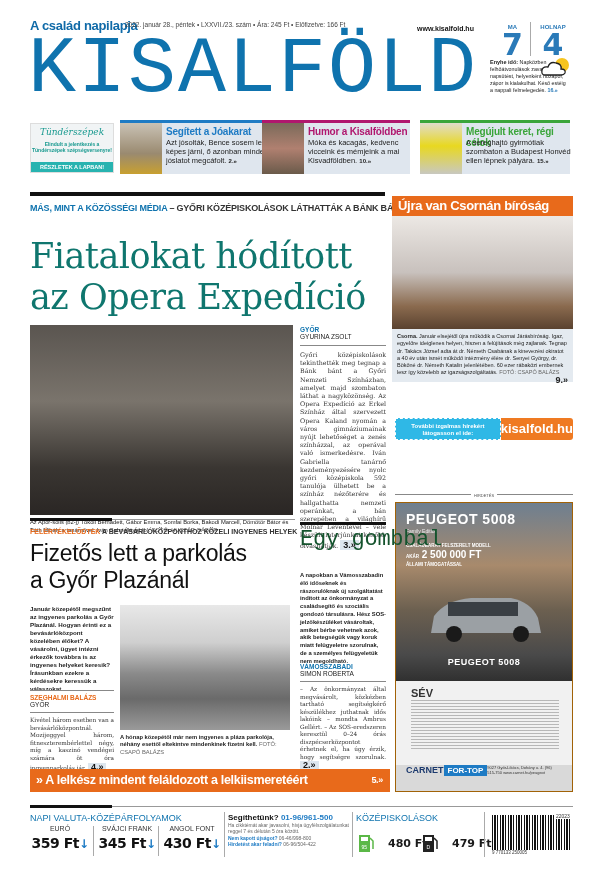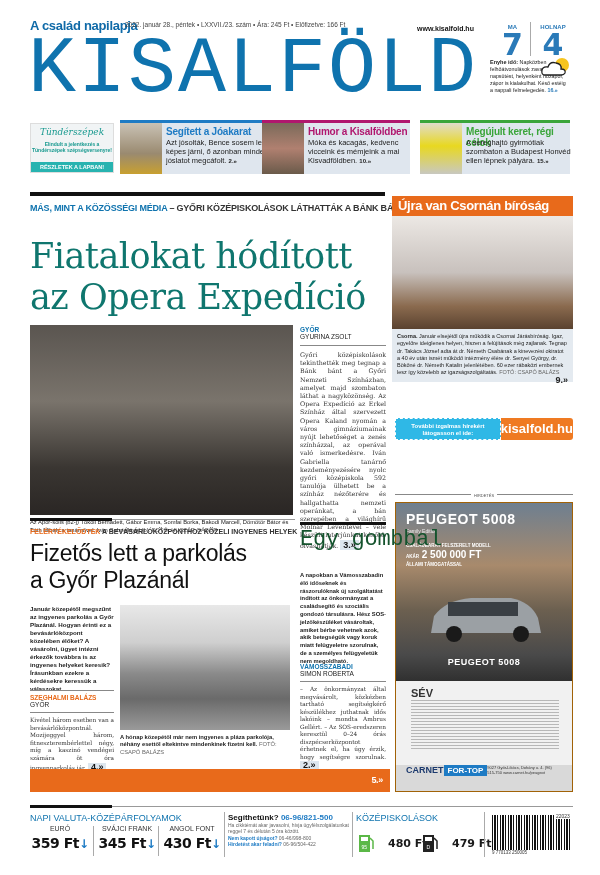--- a/index.html
+++ b/index.html
@@ -206,20 +206,21 @@
 </div>
 <div class="abs lead3">A napokban a Vámosszabadin élő időseknek és rászorulóknak új szolgáltatást indított az önkormányzat a családsegítő és szociális gondozó társulásra. Hész SOS-jelzőkészüléket vásároltak, amiket bérbe vehetnek azok, akik betegségük vagy koruk miatt felügyeletre szorulnak, de a személyes felügyeletük nem megoldható.</div>
 <div class="abs" style="left:300px;top:663px;width:86px">
   <div class="byline-loc">VÁMOSSZABADI</div>
   <div class="byline-name">SIMON ROBERTA</div>
   <div class="hr-thin" style="margin:4px 0"></div>
   <div class="body-serif" style="font-size:5.8px;line-height:7.5px"><span>– Az önkormányzat által megvásárolt, közkézben tartható segítségkérő készülékhez juthatnak idős lakóink – mondta Ambrus Gellért. – Az SOS-eredszeren keresztül 0–24 órás diszpécserközpontot érhetnek el, ha úgy érzik, hogy segítségre szorulnak.</span> <span class="ref-box">2.»</span></div>
 </div>
 
 <div class="abs bar-orange">
+  <span>» A lelkész mindent feláldozott a lelkiismeretéért</span>
   <span class="pgn">5.»</span>
 </div>
 
 <div class="abs" style="left:30px;top:805px;width:82px;height:3px;background:#111"></div>
 <div class="abs" style="left:112px;top:806px;width:461px;height:1px;background:#999"></div>
 <div class="abs footer-title" style="left:30px;top:813px">NAPI VALUTA-KÖZÉPÁRFOLYAMOK</div>
 <div class="fx-col" style="left:30px;width:60px">
   <div class="lbl">EURÓ</div>
   <div class="val"><span>359 Ft</span><span class="arr">↓</span></div>
 </div>
@@ -228,21 +229,21 @@
   <div class="lbl">SVÁJCI FRANK</div>
   <div class="val"><span>345 Ft</span><span class="arr">↓</span></div>
 </div>
 <div class="vsep" style="left:158px;top:826px;height:30px"></div>
 <div class="fx-col" style="left:161px;width:62px">
   <div class="lbl">ANGOL FONT</div>
   <div class="val"><span>430 Ft</span><span class="arr">↓</span></div>
 </div>
 <div class="vsep" style="left:224px;top:812px;height:45px"></div>
 <div class="abs help">
-  <div class="t"><span style="color:#111">Segíthetünk?</span> <span>06-96/821-500</span></div>
+  <div class="t"><span style="color:#111">Segíthetünk?</span> <span>01-96/961-500</span></div>
   <div>Ha cikktémát akar javasolni, hívja ügyfélszolgálatunkat reggel 7 és délután 5 óra között.</div>
   <div><b>Nem kapott újságot?</b> <span>06-46/998-800</span></div>
   <div><b>Hirdetést akar feladni?</b> <span>06-96/504-422</span></div>
 </div>
 <div class="vsep" style="left:352px;top:812px;height:45px"></div>
 <div class="abs footer-title" style="left:356px;top:813px">KÖZÉPISKOLÁSOK</div>
 <div class="abs fuel" style="left:358px">
   <svg width="16" height="20">
       <rect x="1" y="2" width="11" height="17" fill="#5bb847"></rect>
       <rect x="3" y="4" width="7" height="4" fill="#fff"></rect>

